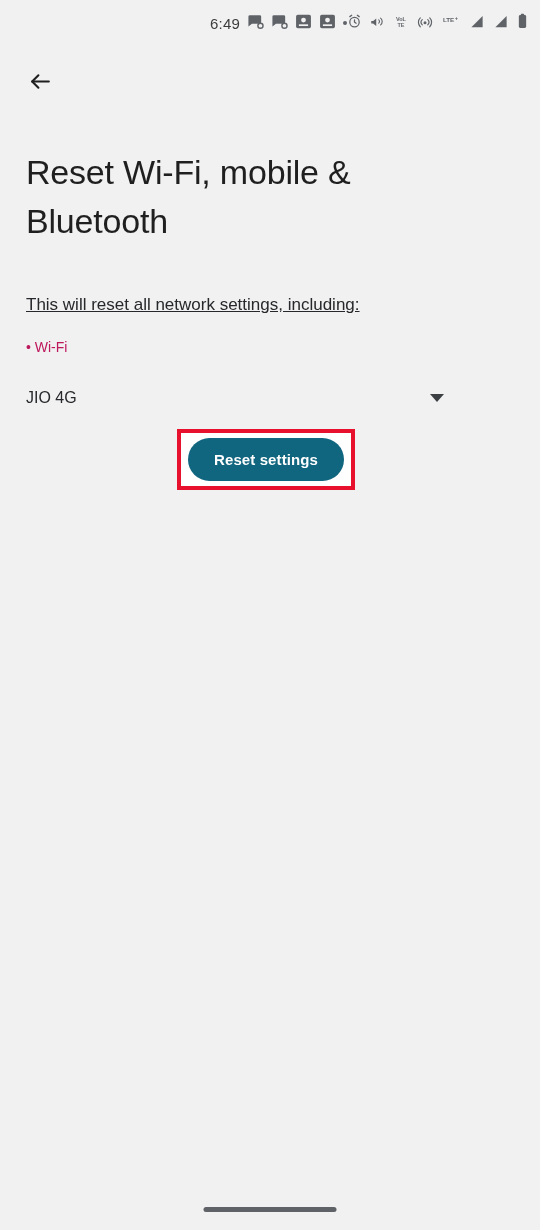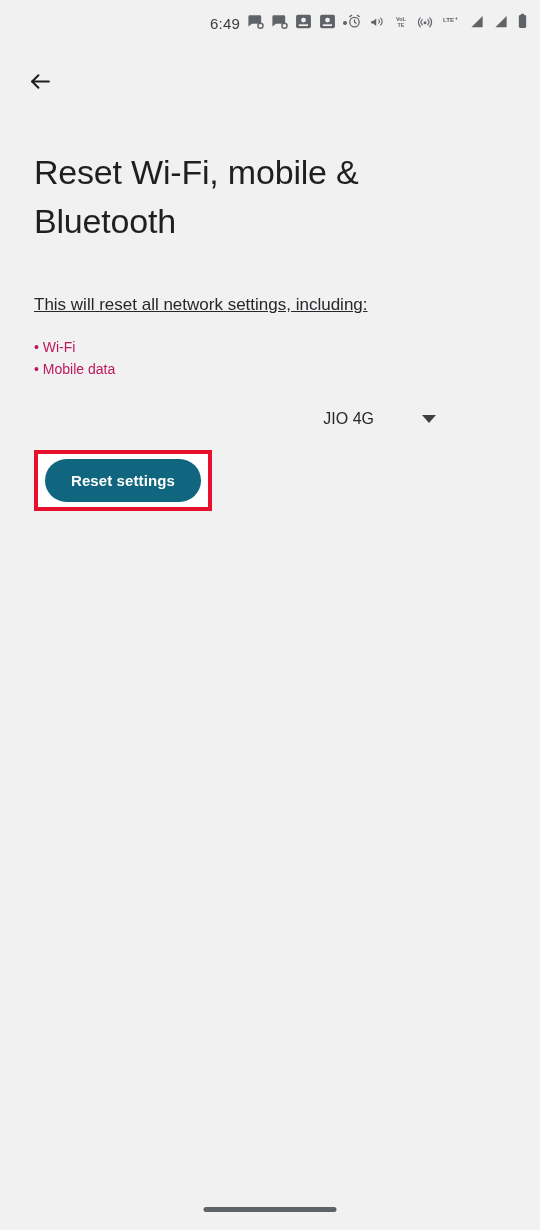--- a/index.html
+++ b/index.html
@@ -31,21 +31,21 @@
   .back-btn {
     width:48px; height:48px;
     display:flex; align-items:center; justify-content:center;
     border-radius:50%;
     background:transparent;
     border:none;
     cursor:pointer;
   }
 
   
-  .content { padding:0 34px; }
+  .content { padding:0 26px; }
 
   .page-title {
     font-size:34px;
     line-height:49px;
     font-weight:400;
     color:#1f1f1f;
     letter-spacing:-0.2px;
     margin-top:28px;
     max-width:390px;
   }
@@ -64,38 +64,38 @@
     line-height:21.5px;
     color:#be185d;
   }
   .bullets li { list-style:none; }
 
   
   .sim-row {
     margin-top:30px;
     display:flex;
     align-items:center;
-    justify-content:flex-end;
+    justify-content:space-between;
     gap:48px;
     padding-right:70px;
   }
   .sim-label { font-size:16px; color:#26282b; }
   .caret {
     width:0; height:0;
     border-left:7px solid transparent;
     border-right:7px solid transparent;
     border-top:8px solid #3c4043;
     cursor:pointer;
   }
 
   
   .btn-row {
     margin-top:22px;
     display:flex;
-    justify-content:flex-start;
+    justify-content:center;
     padding-right:8px;
   }
   .highlight {
     border:4px solid #e8112d;
     background:#ffffff;
     padding:5px 7px;
     display:inline-flex;
   }
   .reset-btn {
     background:#10657f;
@@ -239,21 +239,20 @@
 </div>
 
 <div class="content">
 
   <h1 class="page-title">Reset Wi-Fi, mobile &amp; Bluetooth</h1>
 
   <p class="intro">This will reset all network settings, including:</p>
 
   <ul class="bullets">
     <li>• Wi-Fi</li>
-    <li>• Mobile data</li>
   </ul>
 
   <div class="sim-row">
     <span class="sim-label">JIO 4G</span>
     <span class="caret"></span>
   </div>
 
   <div class="btn-row">
     <div class="highlight">
       <button class="reset-btn">Reset settings</button>

